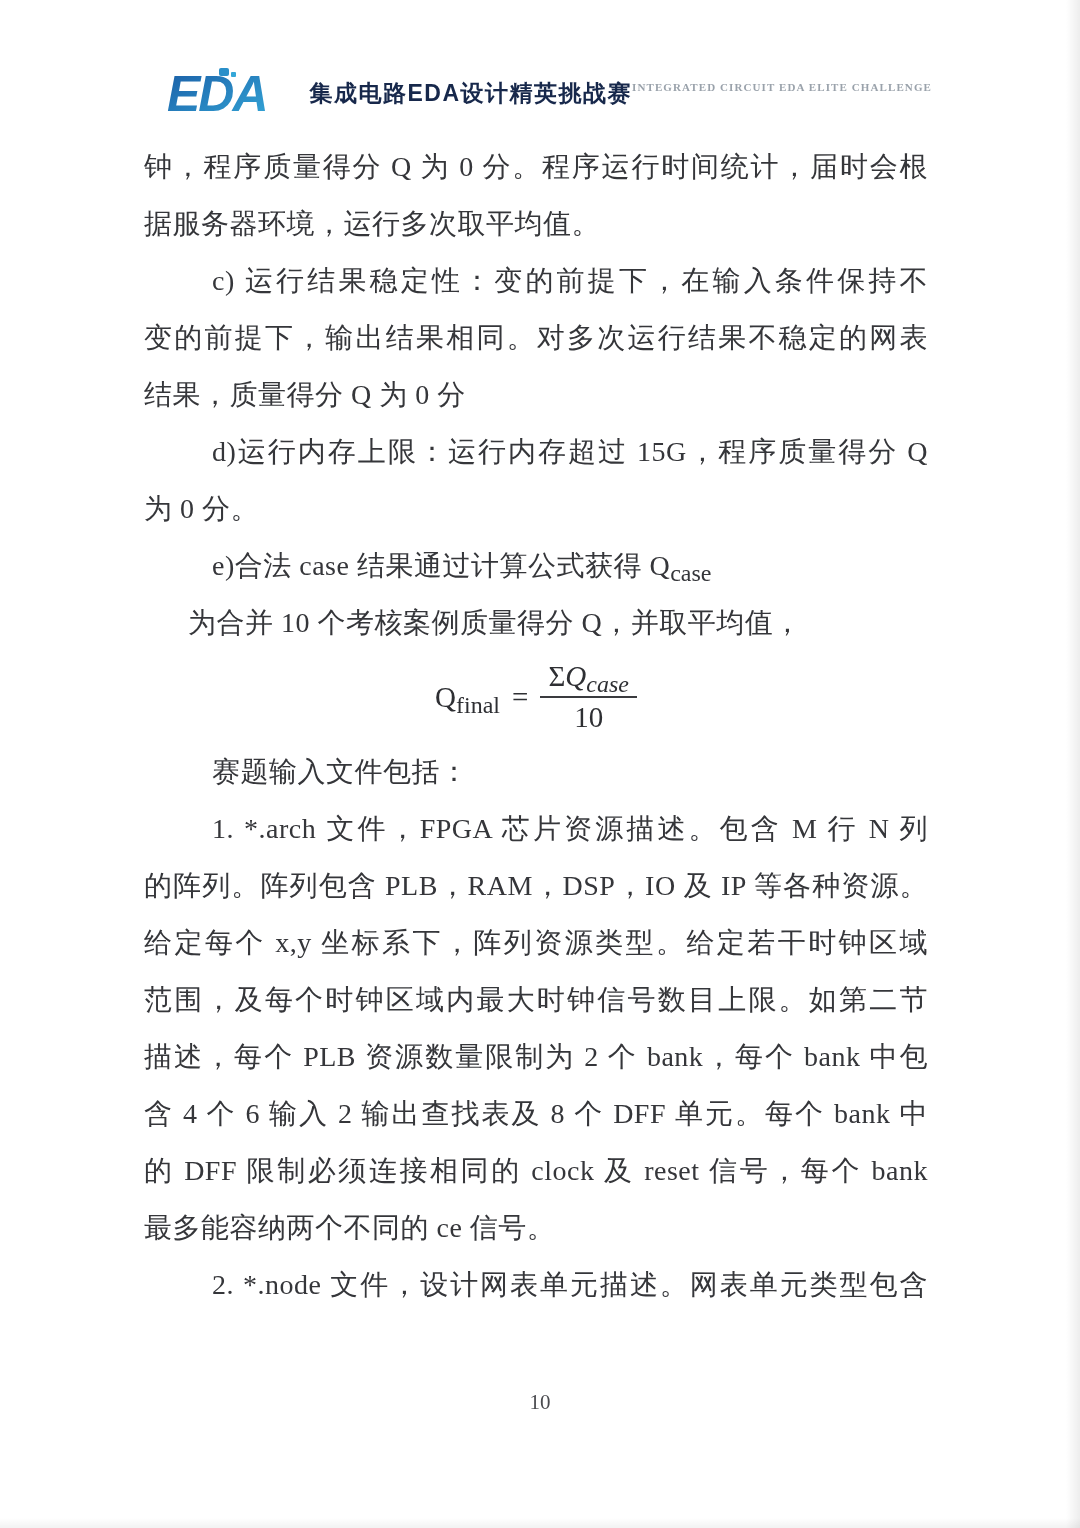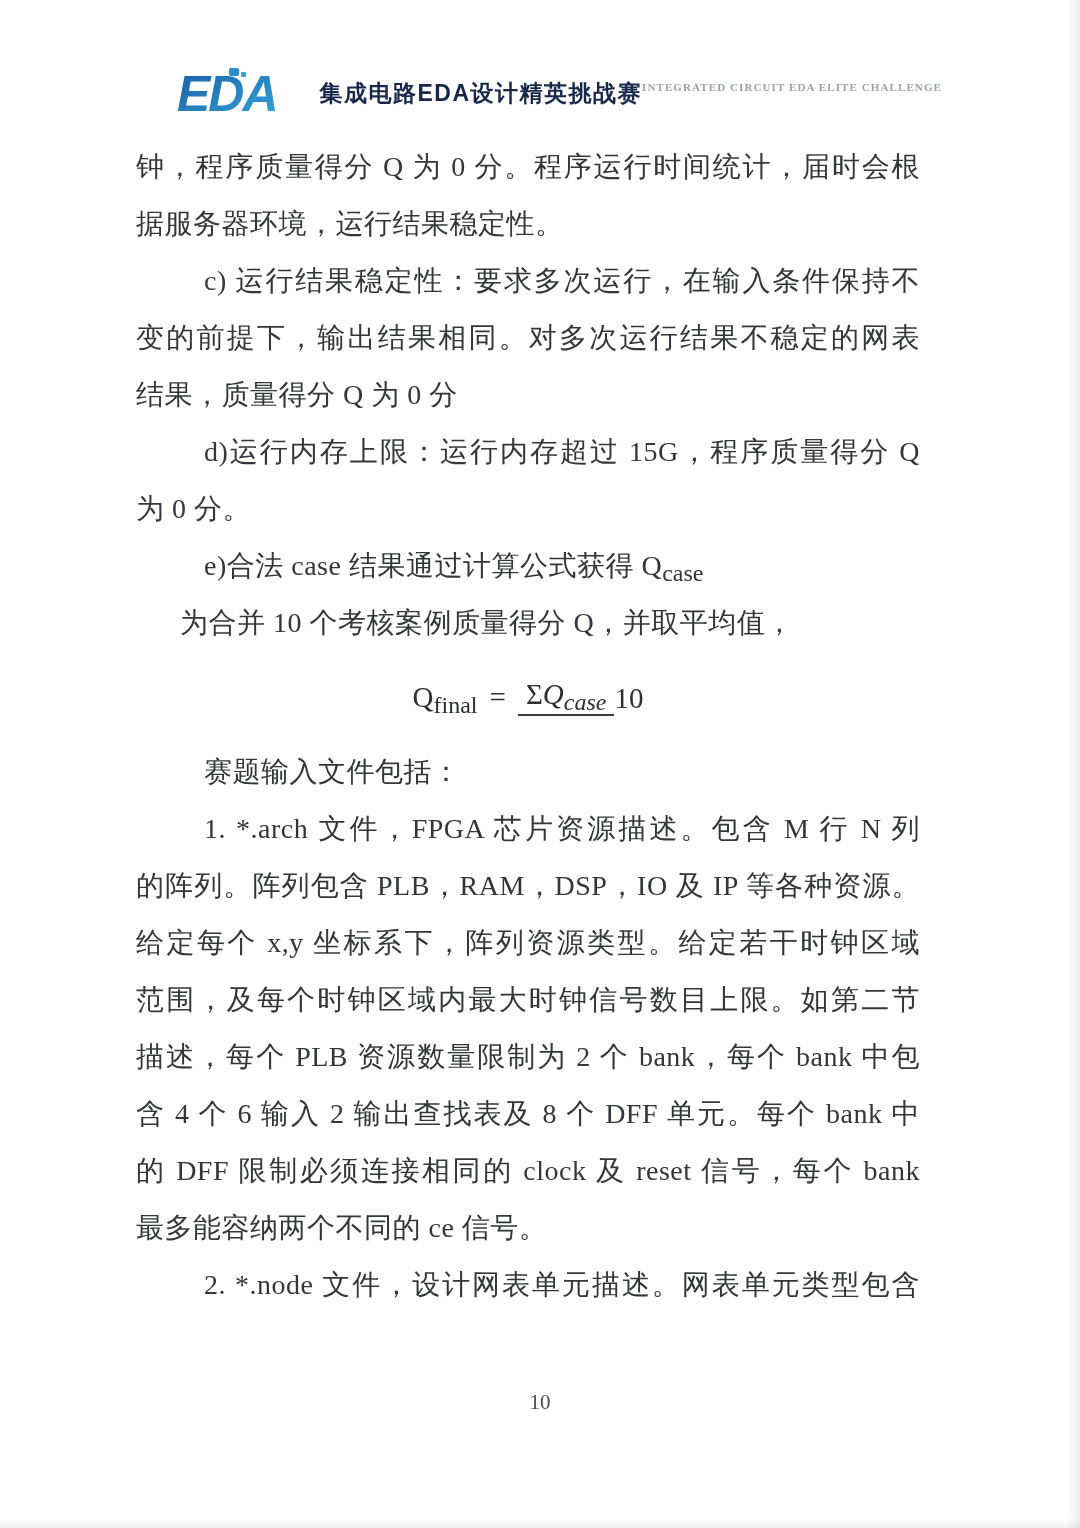--- a/index.html
+++ b/index.html
@@ -19,39 +19,39 @@
     pointer-events:none;
   }
   .page::before{
     content:"";position:absolute;left:0;bottom:0;width:100%;height:10px;
     background:linear-gradient(to bottom,rgba(0,0,0,0),rgba(0,0,0,0.05));
     pointer-events:none;
   }
 
   
   .header{
-    position:absolute;top:66px;right:138px;
+    position:absolute;top:66px;right:148px;
     display:flex;align-items:center;gap:14px;
   }
   .logo-wrap{display:flex;align-items:flex-end;}
   .brand{display:flex;flex-direction:row;justify-content:center;}
   .brand-cn{
     font-family:"Liberation Sans","DejaVu Sans",sans-serif;
     font-weight:bold;font-size:23px;letter-spacing:1.5px;color:#17284b;
     line-height:28px;white-space:nowrap;
   }
   .brand-en{
     font-family:Liberation Serif, serif;
     font-size:11px;font-weight:bold;letter-spacing:1.1px;color:#9aa2ab;
     line-height:16px;white-space:nowrap;
   }
 
   
   .doc-body{
-    position:absolute;left:136px;top:138px;width:784px;
+    position:absolute;left:144px;top:138px;width:784px;
   }
   .ln{
     height:57px;line-height:57px;font-size:28px;
     letter-spacing:0.5px;white-space:nowrap;
   }
   .jf{ 
     white-space:normal;text-align:justify;text-align-last:justify;
     overflow:hidden;
   }
   .ind1{padding-left:44px;}
@@ -59,21 +59,21 @@
   sub.qsub{font-size:24px;vertical-align:-6px;line-height:0;letter-spacing:0;}
   sub.it{font-style:italic;}
 
   
   .formula-row{
     height:92px;display:flex;align-items:center;justify-content:center;
     font-size:29px;color:#2e2f33;
   }
   .f-lhs{letter-spacing:0;}
   .f-eq{margin:0 12px;}
-  .frac{display:inline-flex;flex-direction:row;align-items:center;line-height:1.15;}
+  .frac{display:inline-flex;flex-direction:column;align-items:center;line-height:1.15;}
   .frac .num{border-bottom:2px solid #3a3b3f;padding:0 8px 3px;}
   .frac .den{padding-top:3px;}
   .mitalic{font-style:italic;}
 
   
   .section-heading{
     margin-top:10px;height:56px;line-height:50px;
     font-family:"Liberation Sans","DejaVu Sans",sans-serif;
     font-weight:bold;font-size:34px;color:#141414;letter-spacing:2px;
   }
@@ -104,22 +104,22 @@
       </svg>
     </div>
     <div class="brand">
       <span class="brand-cn">集成电路EDA设计精英挑战赛</span>
       <span class="brand-en">INTEGRATED CIRCUIT EDA ELITE CHALLENGE</span>
     </div>
   </div>
 
   <div class="doc-body">
     <div class="ln jf">钟，程序质量得分 Q 为 0 分。程序运行时间统计，届时会根</div>
-    <div class="ln">据服务器环境，运行结果稳定性。</div>
-    <div class="ln jf ind2">c) 运行结果稳定性：要求多次运行，在输入条件保持不</div>
+    <div class="ln">据服务器环境，运行多次取平均值。</div>
+    <div class="ln jf ind2">c) 运行结果稳定性：变的前提下，在输入条件保持不</div>
     <div class="ln jf">变的前提下，输出结果相同。对多次运行结果不稳定的网表</div>
     <div class="ln">结果，质量得分 Q 为 0 分</div>
     <div class="ln jf ind2">d)运行内存上限：运行内存超过 15G，程序质量得分 Q</div>
     <div class="ln">为 0 分。</div>
     <div class="ln ind2"><span>e)合法 case 结果通过计算公式获得 Q</span><sub class="qsub">case</sub></div>
     <div class="ln ind1">为合并 10 个考核案例质量得分 Q，并取平均值，</div>
 
     <div class="formula-row">
       <span class="f-lhs"><span>Q</span><sub class="qsub">final</sub></span>
       <span class="f-eq">=</span>

